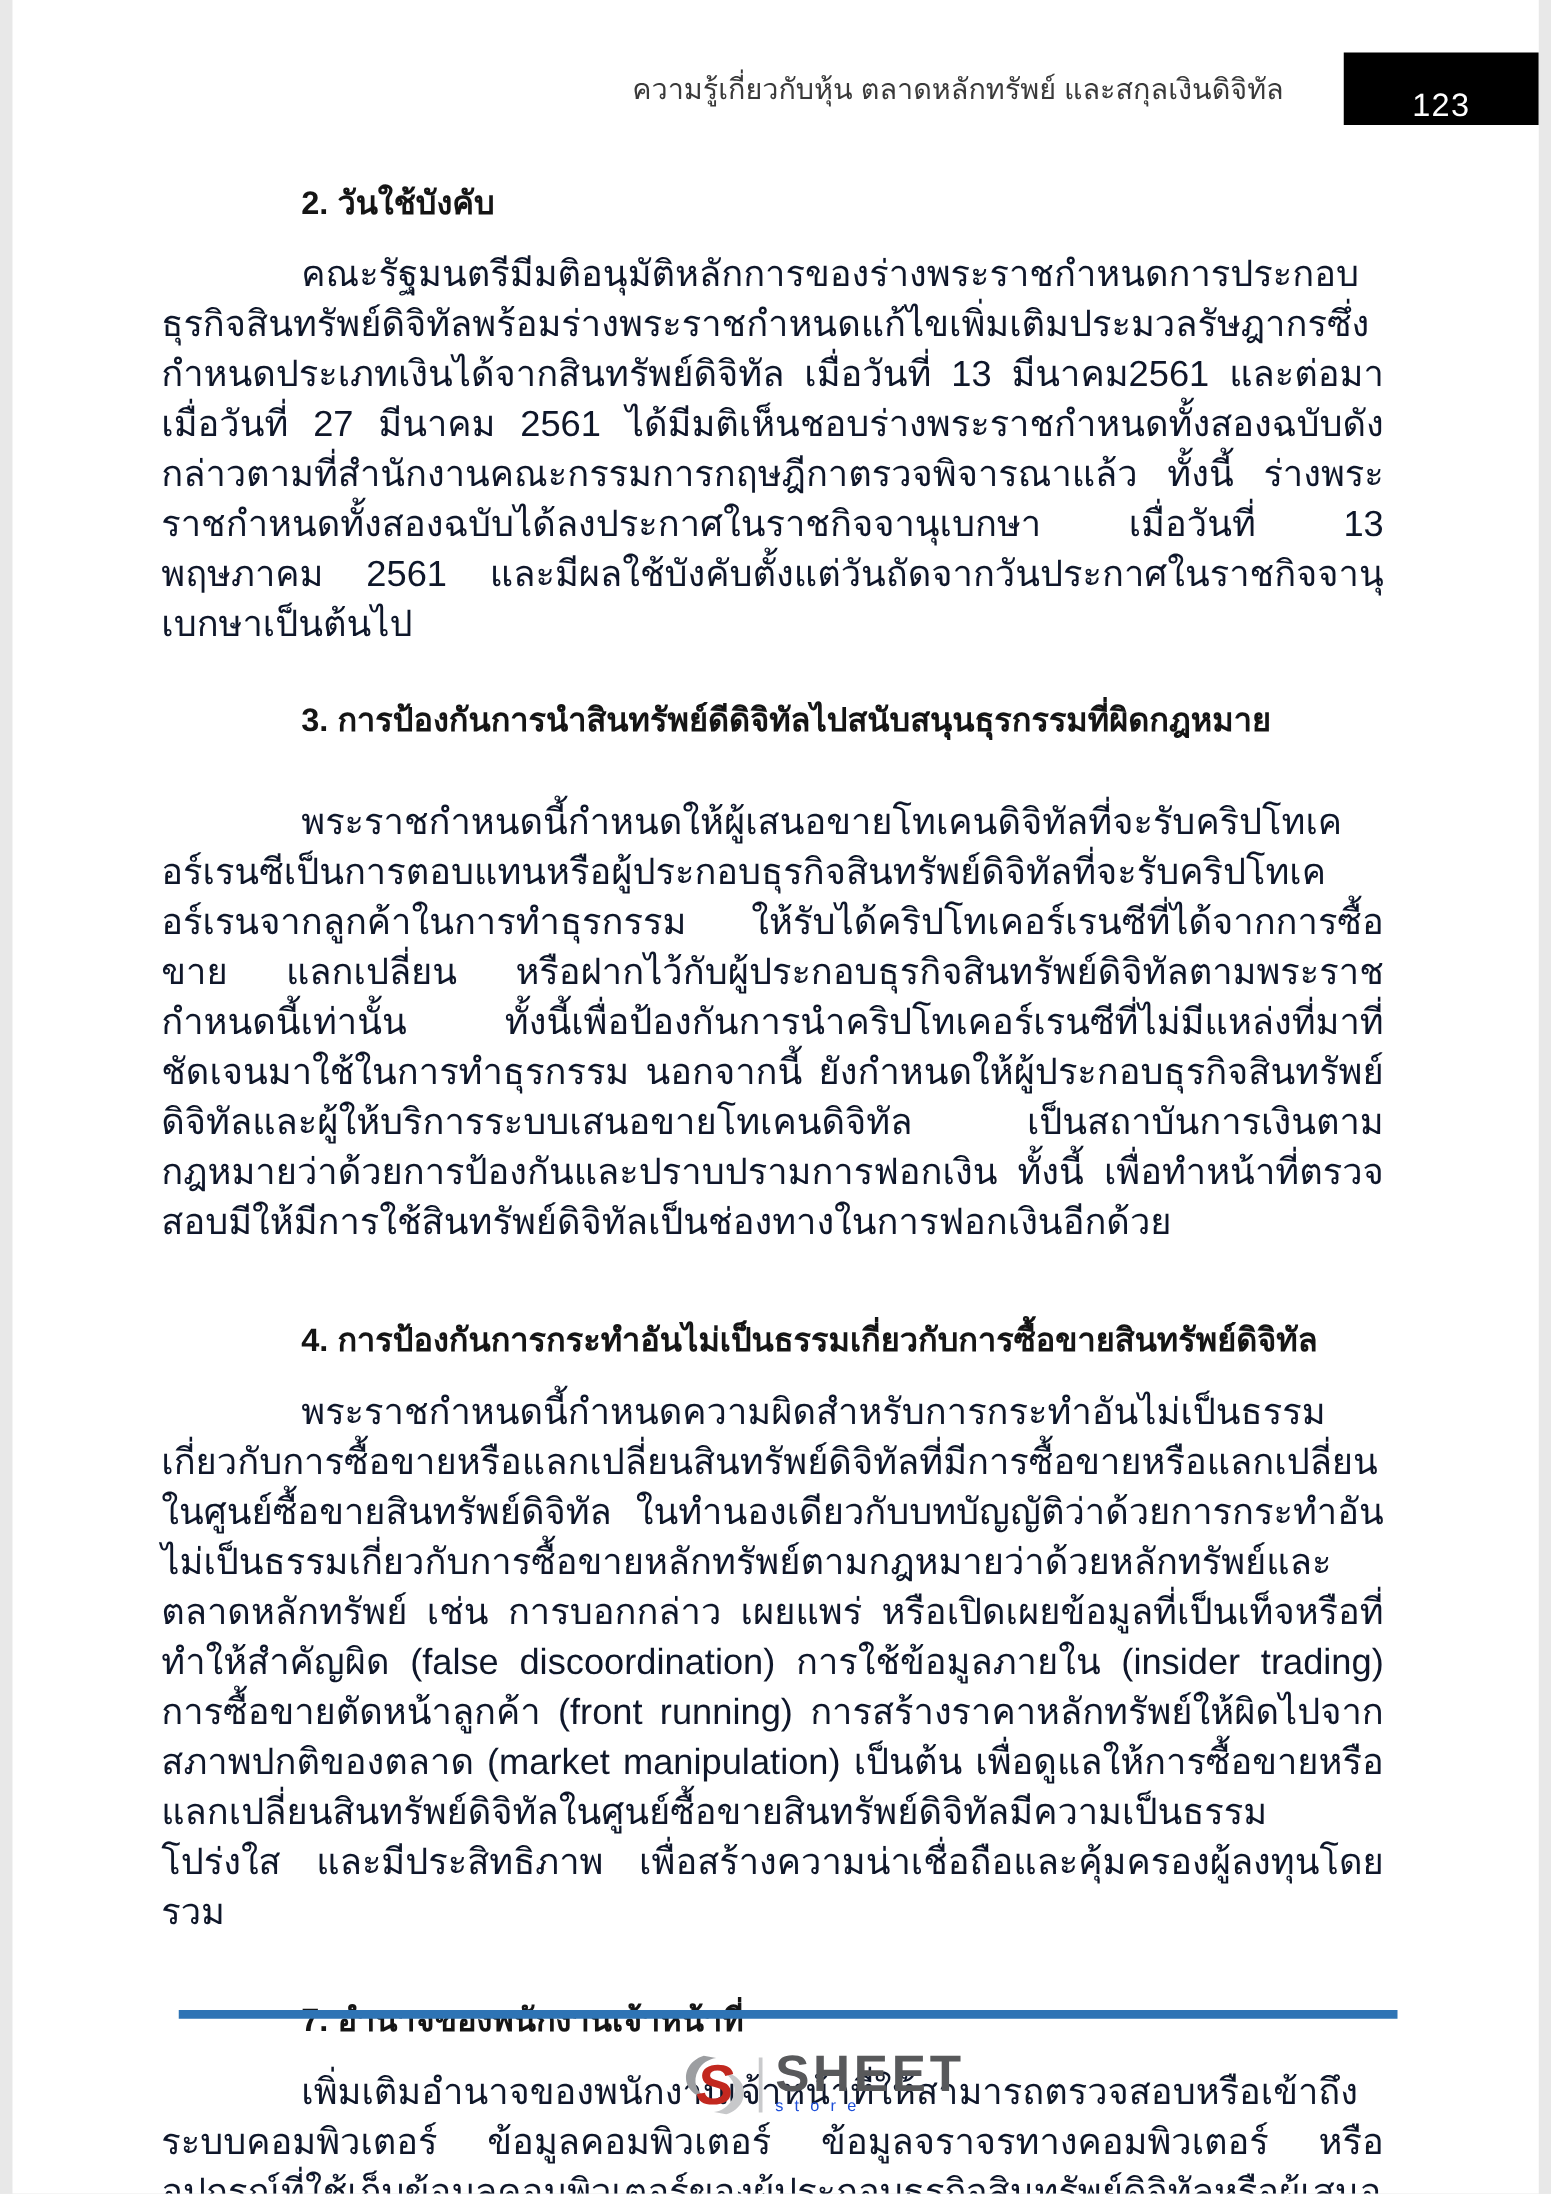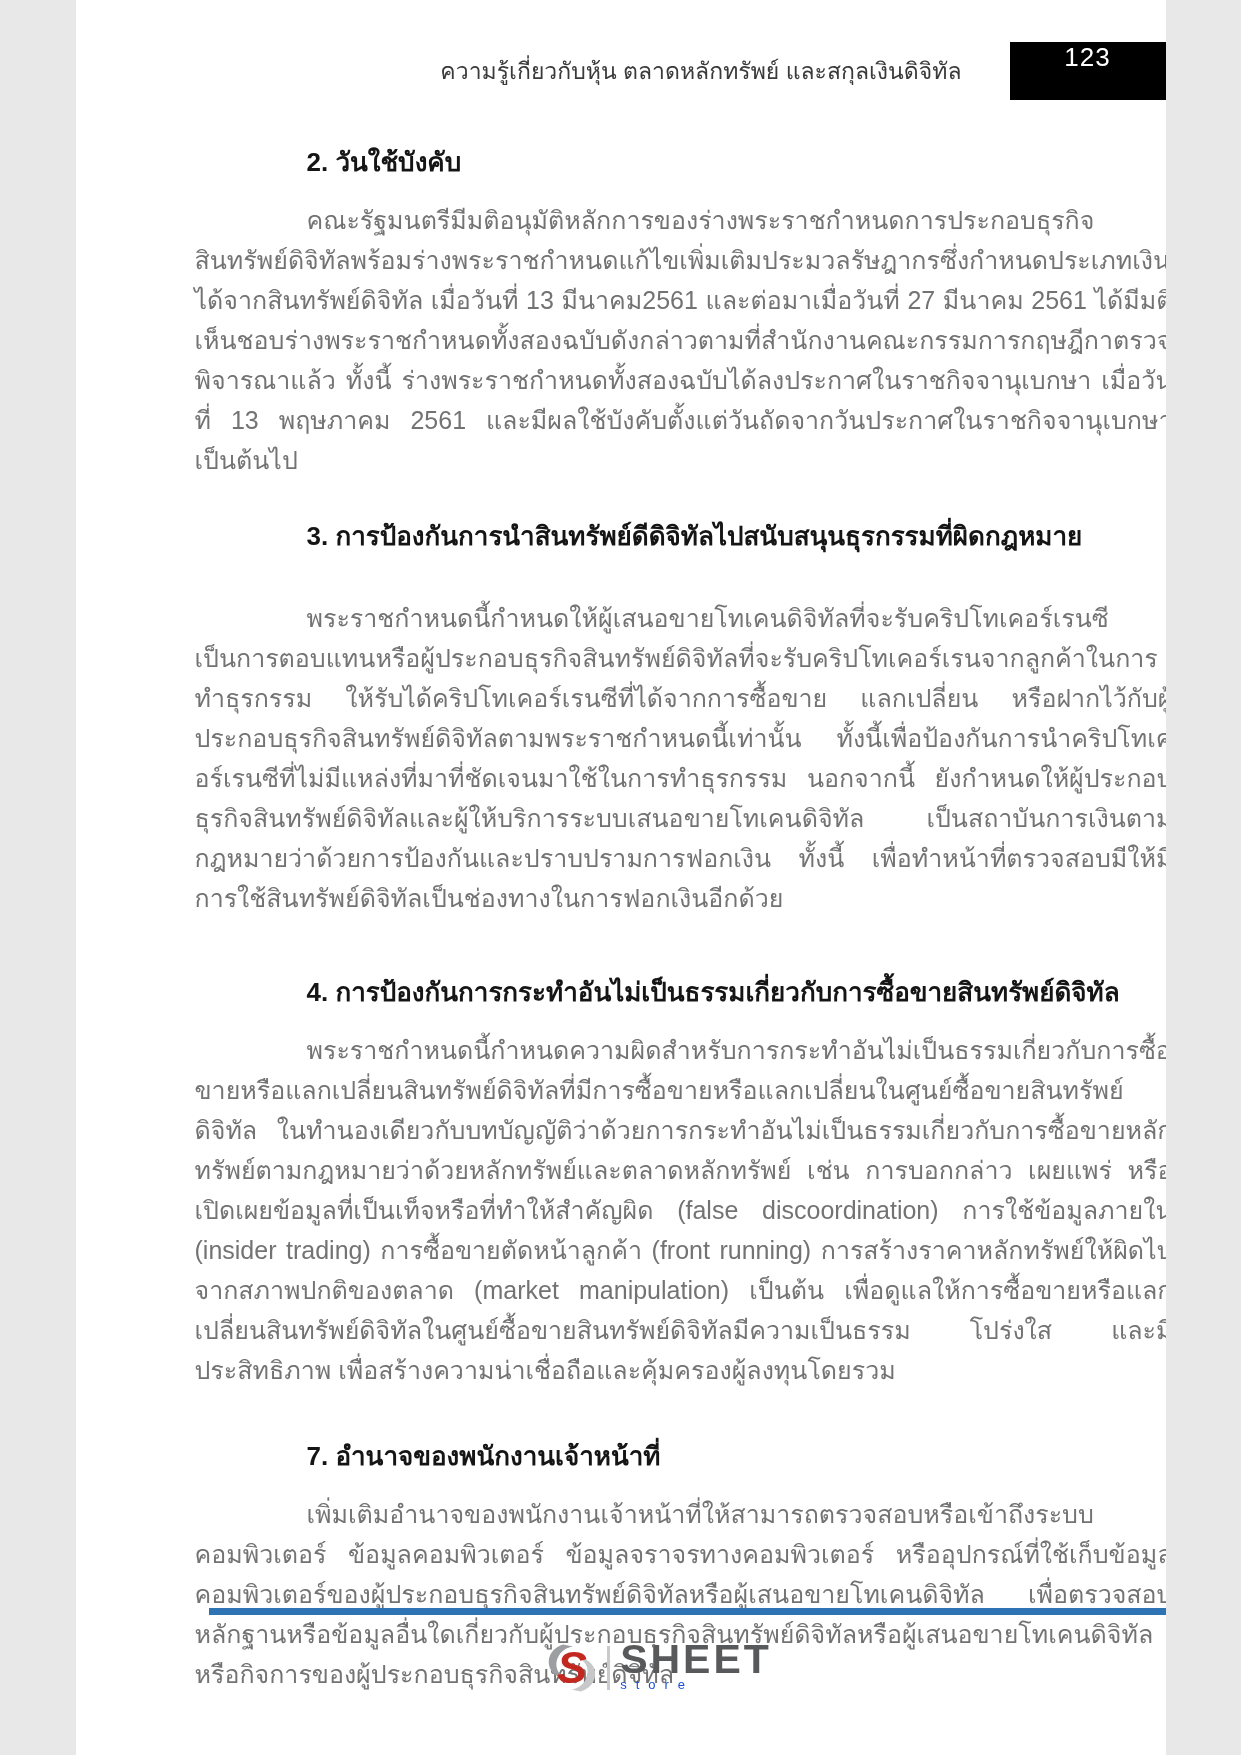--- a/index.html
+++ b/index.html
@@ -1,52 +1,52 @@
 <!DOCTYPE html>
 <html lang="th"><head>
 <meta charset="utf-8">
 <style>
   html,body{margin:0;padding:0;background:#e8e8e8;}
   .page{
     position:relative;
-    width:1090px;height:1755px;
+    width:1221px;height:1755px;
     margin:0 auto;
     background:#ffffff;
     font-family:"Liberation Sans","DejaVu Sans",sans-serif;
     color:#1f1f1f;
     overflow:hidden;
     text-decoration:underline;
   }
   
   .header-row{
     position:absolute;top:42px;left:0;right:0;height:58px;
     display:flex;align-items:center;justify-content:flex-end;
   }
   .header-title{
     font-size:23px;color:#3a3a3a;margin-right:48px;white-space:nowrap;
   }
   .page-number-box{
     width:156px;height:58px;background:#000000;color:#ffffff;
-    display:flex;align-items:flex-start;justify-content:center;
+    display:flex;align-items:flex-end;justify-content:center;
     font-size:26px;letter-spacing:1px;
   }
   
   .content{
     position:absolute;left:119px;top:128px;width:978px;margin-top:12px;
   }
   .section h2{
     margin:0 0 0 112px;
     font-size:26px;line-height:44px;font-weight:bold;color:#151515;
   }
   .section p{
     margin:16px 0 0 0;
-    font-size:25px;line-height:40px;
+    font-size:29px;line-height:40px;
     text-align:justify;
     text-indent:112px;
-    color:#737373;
+    color:#0f172a;
   }
   .section + .section h2{margin-top:34px;}
   .section.s3 h2{margin-top:34px;}
   .section.s3 p{margin-top:40px;}
   .section.s4 h2{margin-top:52px;}
   .section.s5 h2{margin-top:44px;}
   
   .footer-bar{
     position:absolute;left:133px;top:1608px;width:975px;height:7px;
     background:#2e74b5;

